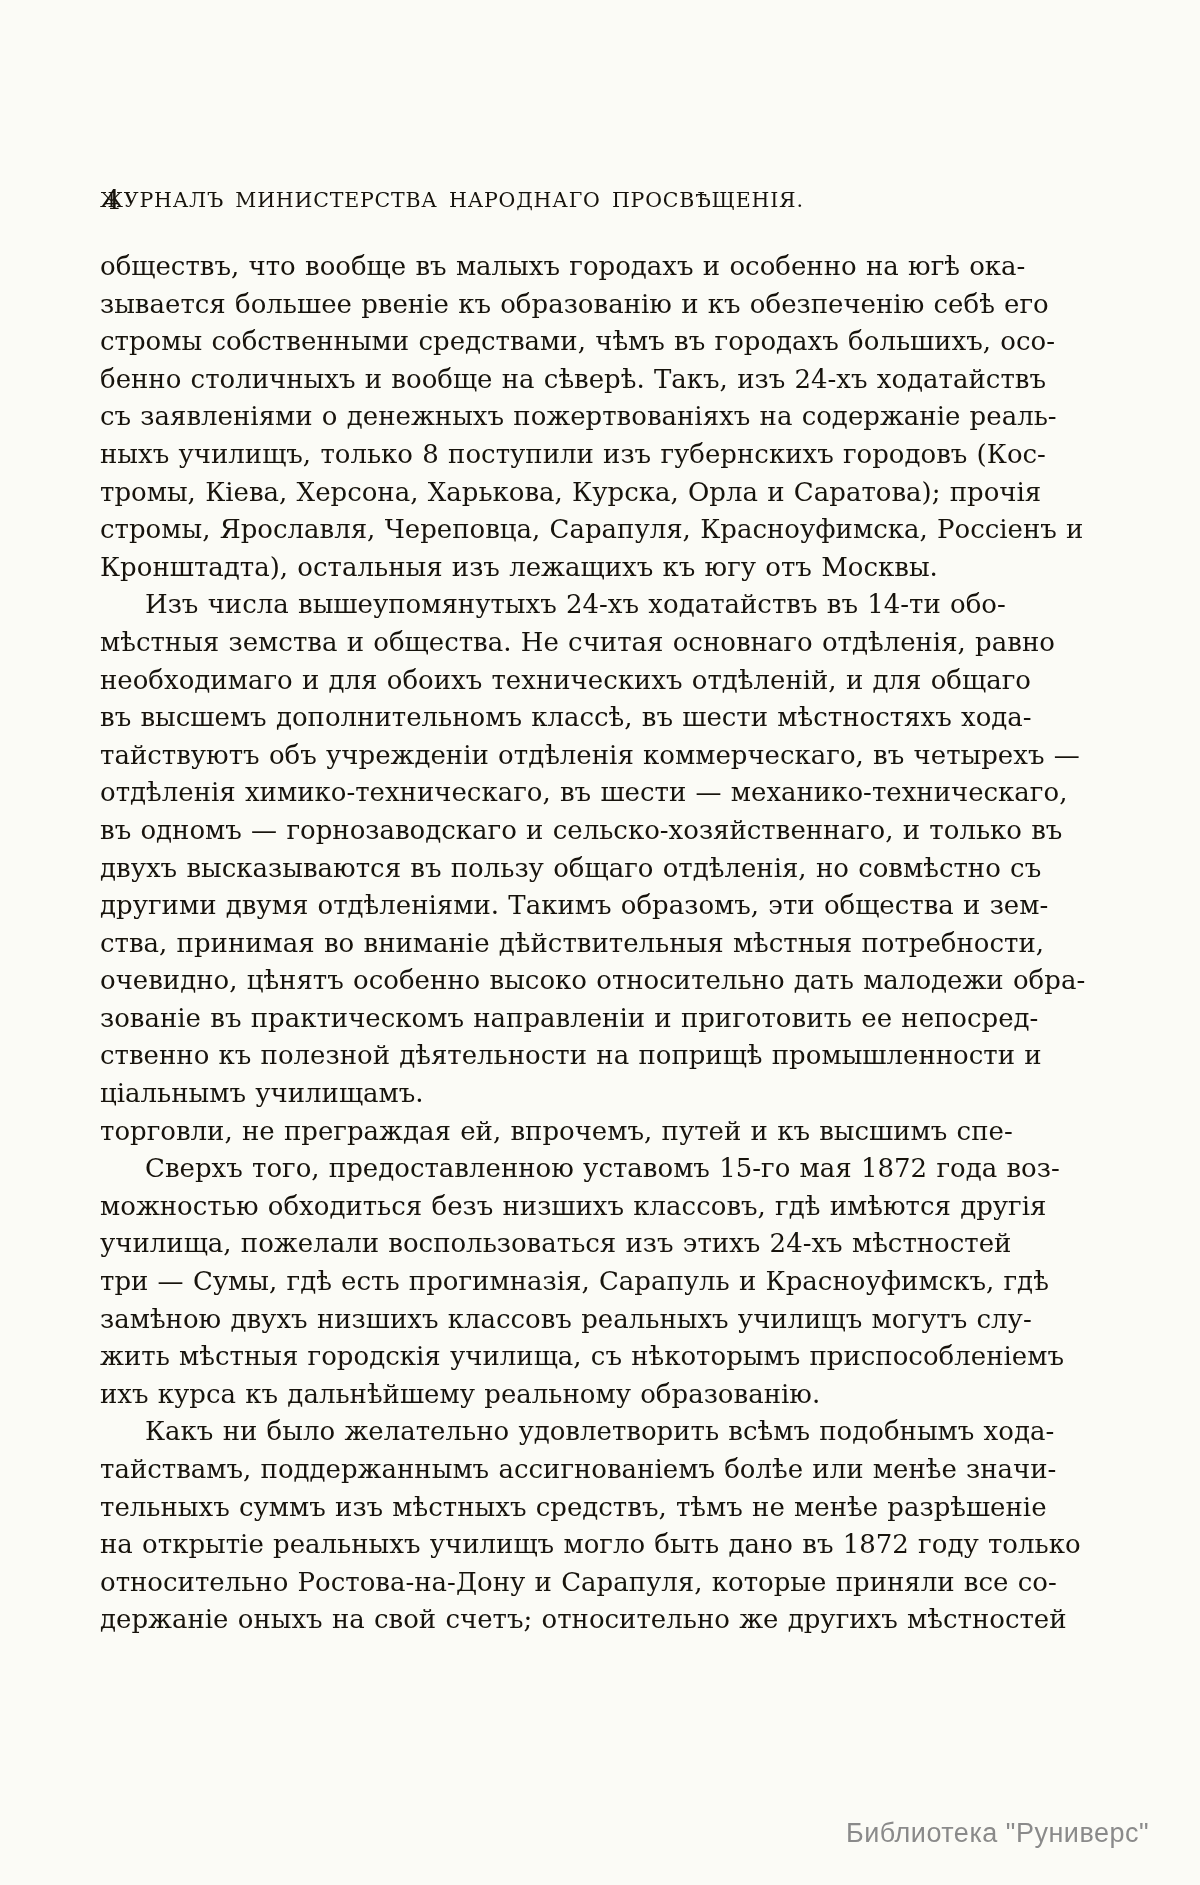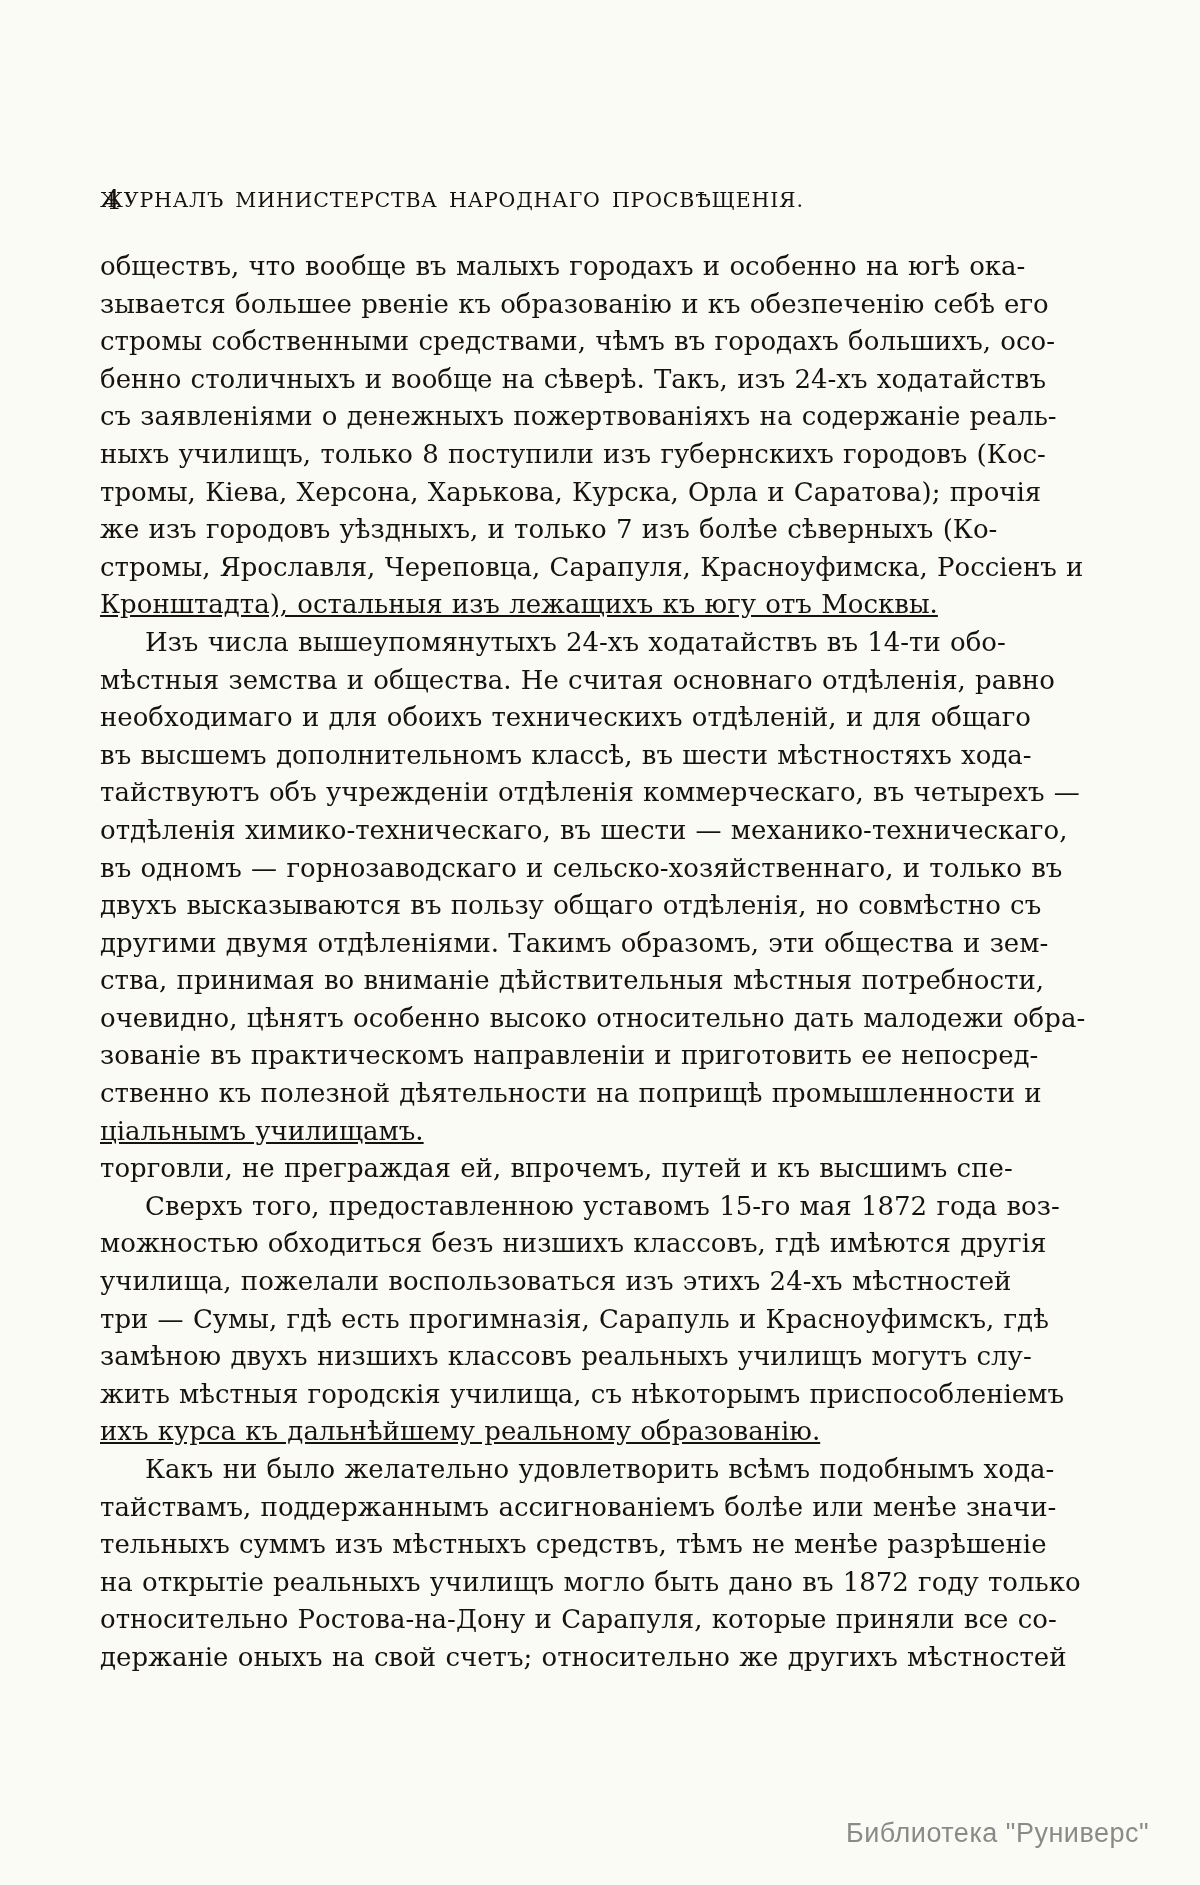--- a/index.html
+++ b/index.html
@@ -53,21 +53,20 @@
     line-height: 37.6px;
     height: 37.6px;
     text-align: justify;
     text-align-last: justify;
     white-space: nowrap;
     word-spacing: 1px;
   }
   .line.para-end {
     text-align: center;
     text-align-last: left;
-    text-decoration: underline;
   }
   .line.indent {
     text-indent: 45px;
   }
   .watermark {
     position: absolute;
     left: 846px;
     top: 1818px;
     font-family: "Liberation Sans", "DejaVu Sans", sans-serif;
     font-size: 27px;
@@ -86,21 +85,20 @@
     </div>
     <div class="body-text">
       <div class="para">
           <div class="line">обществъ, что вообще въ малыхъ городахъ и особенно на югѣ ока-</div>
           <div class="line">зывается большее рвеніе къ образованію и къ обезпеченію себѣ его</div>
           <div class="line">стромы собственными средствами, чѣмъ въ городахъ большихъ, осо-</div>
           <div class="line">бенно столичныхъ и вообще на сѣверѣ. Такъ, изъ 24-хъ ходатайствъ</div>
           <div class="line">съ заявленіями о денежныхъ пожертвованіяхъ на содержаніе реаль-</div>
           <div class="line">ныхъ училищъ, только 8 поступили изъ губернскихъ городовъ (Кос-</div>
           <div class="line">тромы, Кіева, Херсона, Харькова, Курска, Орла и Саратова); прочія</div>
-          <div class="line">же изъ городовъ уѣздныхъ, и только 7 изъ болѣе сѣверныхъ (Ко-</div>
           <div class="line">стромы, Ярославля, Череповца, Сарапуля, Красноуфимска, Россіенъ и</div>
           <div class="line para-end">Кронштадта), остальныя изъ лежащихъ къ югу отъ Москвы.</div>
         </div>
       <div class="para">
           <div class="line indent">Изъ числа вышеупомянутыхъ 24-хъ ходатайствъ въ 14-ти обо-</div>
           <div class="line">мѣстныя земства и общества. Не считая основнаго отдѣленія, равно</div>
           <div class="line">необходимаго и для обоихъ техническихъ отдѣленій, и для общаго</div>
           <div class="line">въ высшемъ дополнительномъ классѣ, въ шести мѣстностяхъ хода-</div>
           <div class="line">тайствуютъ объ учрежденіи отдѣленія коммерческаго, въ четырехъ —</div>
           <div class="line">отдѣленія химико-техническаго, въ шести — механико-техническаго,</div>

